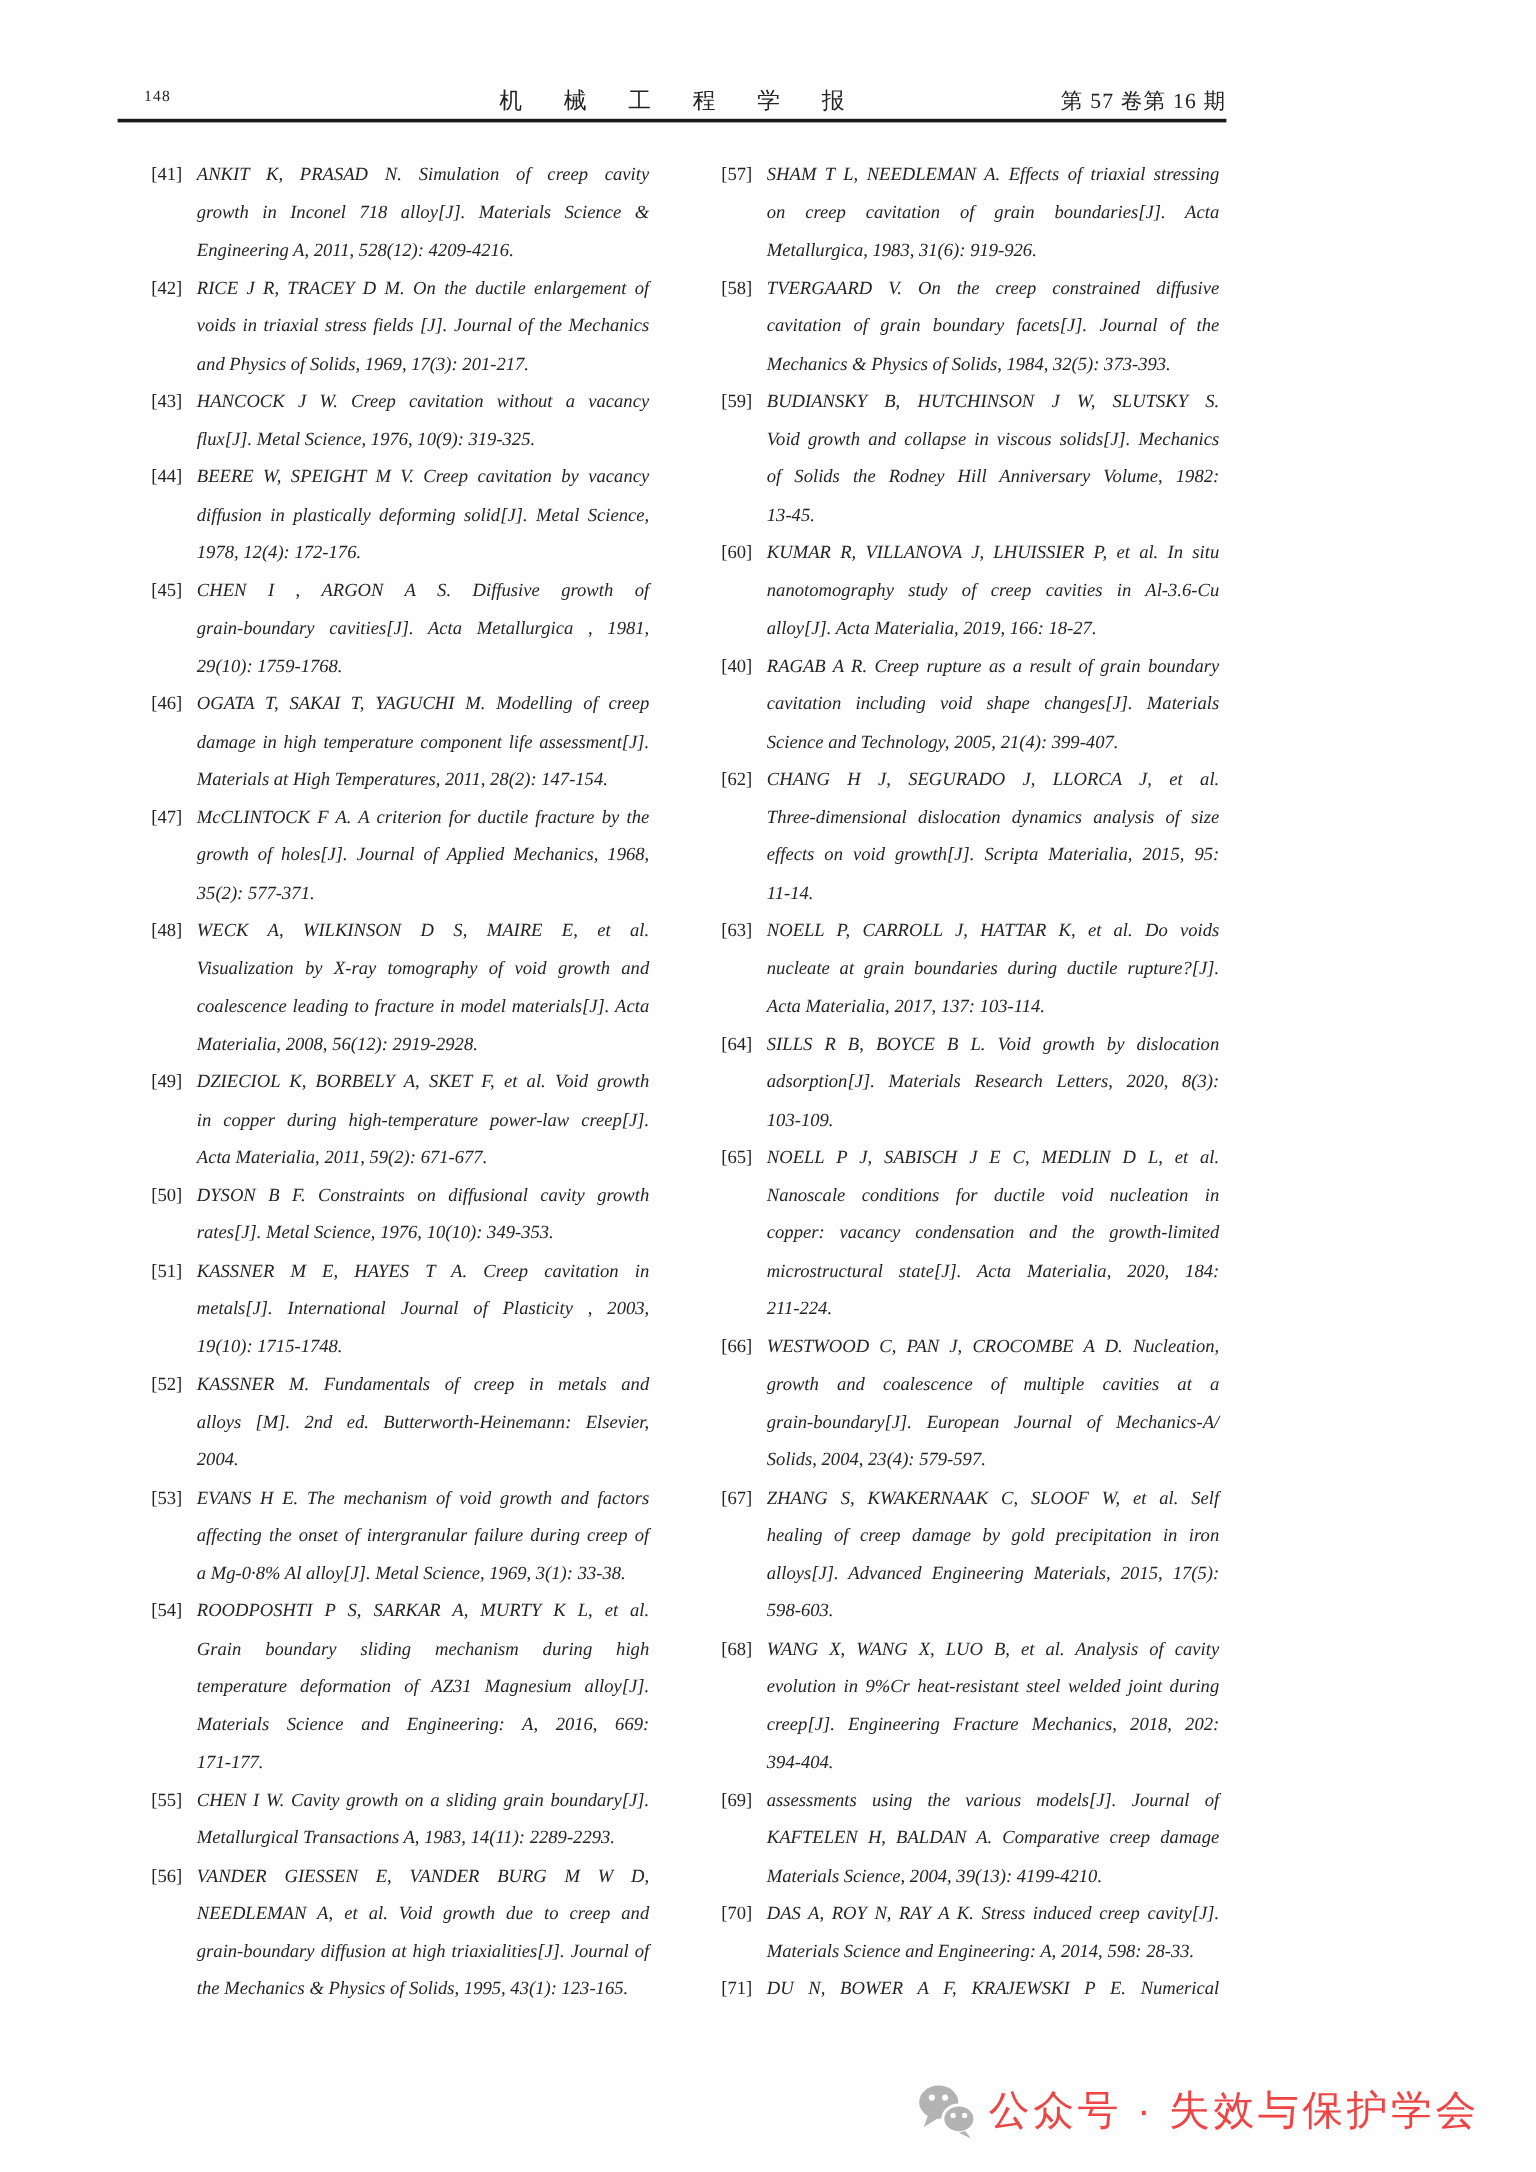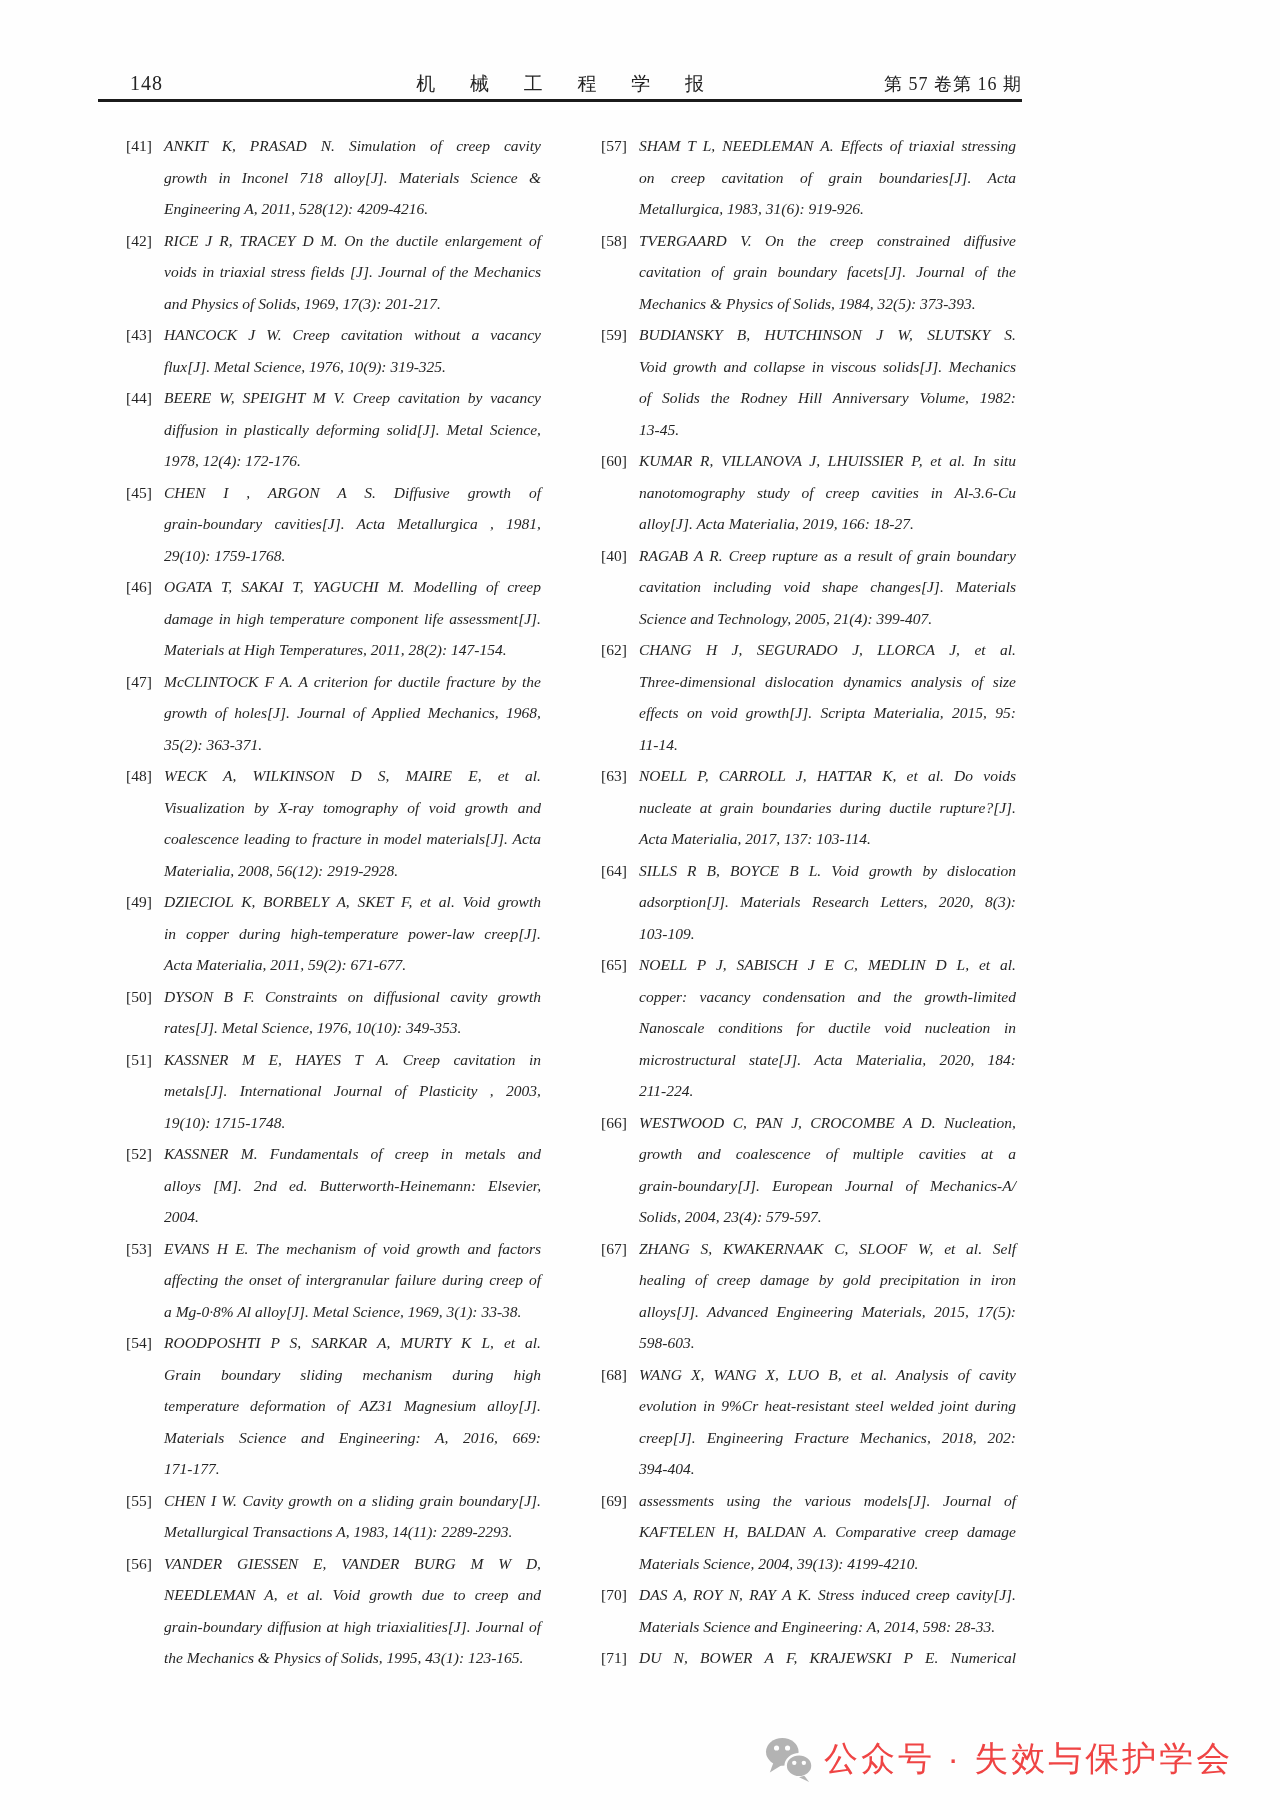--- a/index.html
+++ b/index.html
@@ -9,22 +9,22 @@
     background:#fefefe;
     overflow:hidden;
     font-family:"Liberation Serif", serif;
     color:#242424;
   }
   
   .running-head{
     position:absolute;top:70px;left:98px;width:924px;height:28px;
   }
   .page-number{
-    position:absolute;left:32px;top:2px;
-    font-size:20px;letter-spacing:1px;
+    position:absolute;left:22px;top:2px;
+    font-size:13px;letter-spacing:1px;
   }
   .journal-title{
     position:absolute;left:0;right:0;top:1px;
     text-align:center;
     font-size:19px;
     letter-spacing:15px;
     text-indent:15px;
   }
   .issue-info{
     position:absolute;right:0;top:2px;
@@ -131,21 +131,21 @@
             <div class="ref-line">OGATA T, SAKAI T, YAGUCHI M. Modelling of creep</div>
             <div class="ref-line">damage in high temperature component life assessment[J].</div>
             <div class="ref-line last">Materials at High Temperatures, 2011, 28(2): 147-154.</div>
           </div>
         </div>
         <div class="ref">
           <span class="ref-num">[47]</span>
           <div class="ref-body">
             <div class="ref-line">McCLINTOCK F A. A criterion for ductile fracture by the</div>
             <div class="ref-line">growth of holes[J]. Journal of Applied Mechanics, 1968,</div>
-            <div class="ref-line last">35(2): 363-371.</div>
+            <div class="ref-line last">35(2): 577-371.</div>
           </div>
         </div>
         <div class="ref">
           <span class="ref-num">[48]</span>
           <div class="ref-body">
             <div class="ref-line">WECK A, WILKINSON D S, MAIRE E, et al.</div>
             <div class="ref-line">Visualization by X-ray tomography of void growth and</div>
             <div class="ref-line">coalescence leading to fracture in model materials[J]. Acta</div>
             <div class="ref-line last">Materialia, 2008, 56(12): 2919-2928.</div>
           </div>
@@ -280,22 +280,22 @@
           <div class="ref-body">
             <div class="ref-line">SILLS R B, BOYCE B L. Void growth by dislocation</div>
             <div class="ref-line">adsorption[J]. Materials Research Letters, 2020, 8(3):</div>
             <div class="ref-line last">103-109.</div>
           </div>
         </div>
         <div class="ref">
           <span class="ref-num">[65]</span>
           <div class="ref-body">
             <div class="ref-line">NOELL P J, SABISCH J E C, MEDLIN D L, et al.</div>
+            <div class="ref-line">Nanoscale conditions for ductile void nucleation in</div>
             <div class="ref-line">copper: vacancy condensation and the growth-limited</div>
-            <div class="ref-line">Nanoscale conditions for ductile void nucleation in</div>
             <div class="ref-line">microstructural state[J]. Acta Materialia, 2020, 184:</div>
             <div class="ref-line last">211-224.</div>
           </div>
         </div>
         <div class="ref">
           <span class="ref-num">[66]</span>
           <div class="ref-body">
             <div class="ref-line">WESTWOOD C, PAN J, CROCOMBE A D. Nucleation,</div>
             <div class="ref-line">growth and coalescence of multiple cavities at a</div>
             <div class="ref-line">grain-boundary[J]. European Journal of Mechanics-A/</div>

